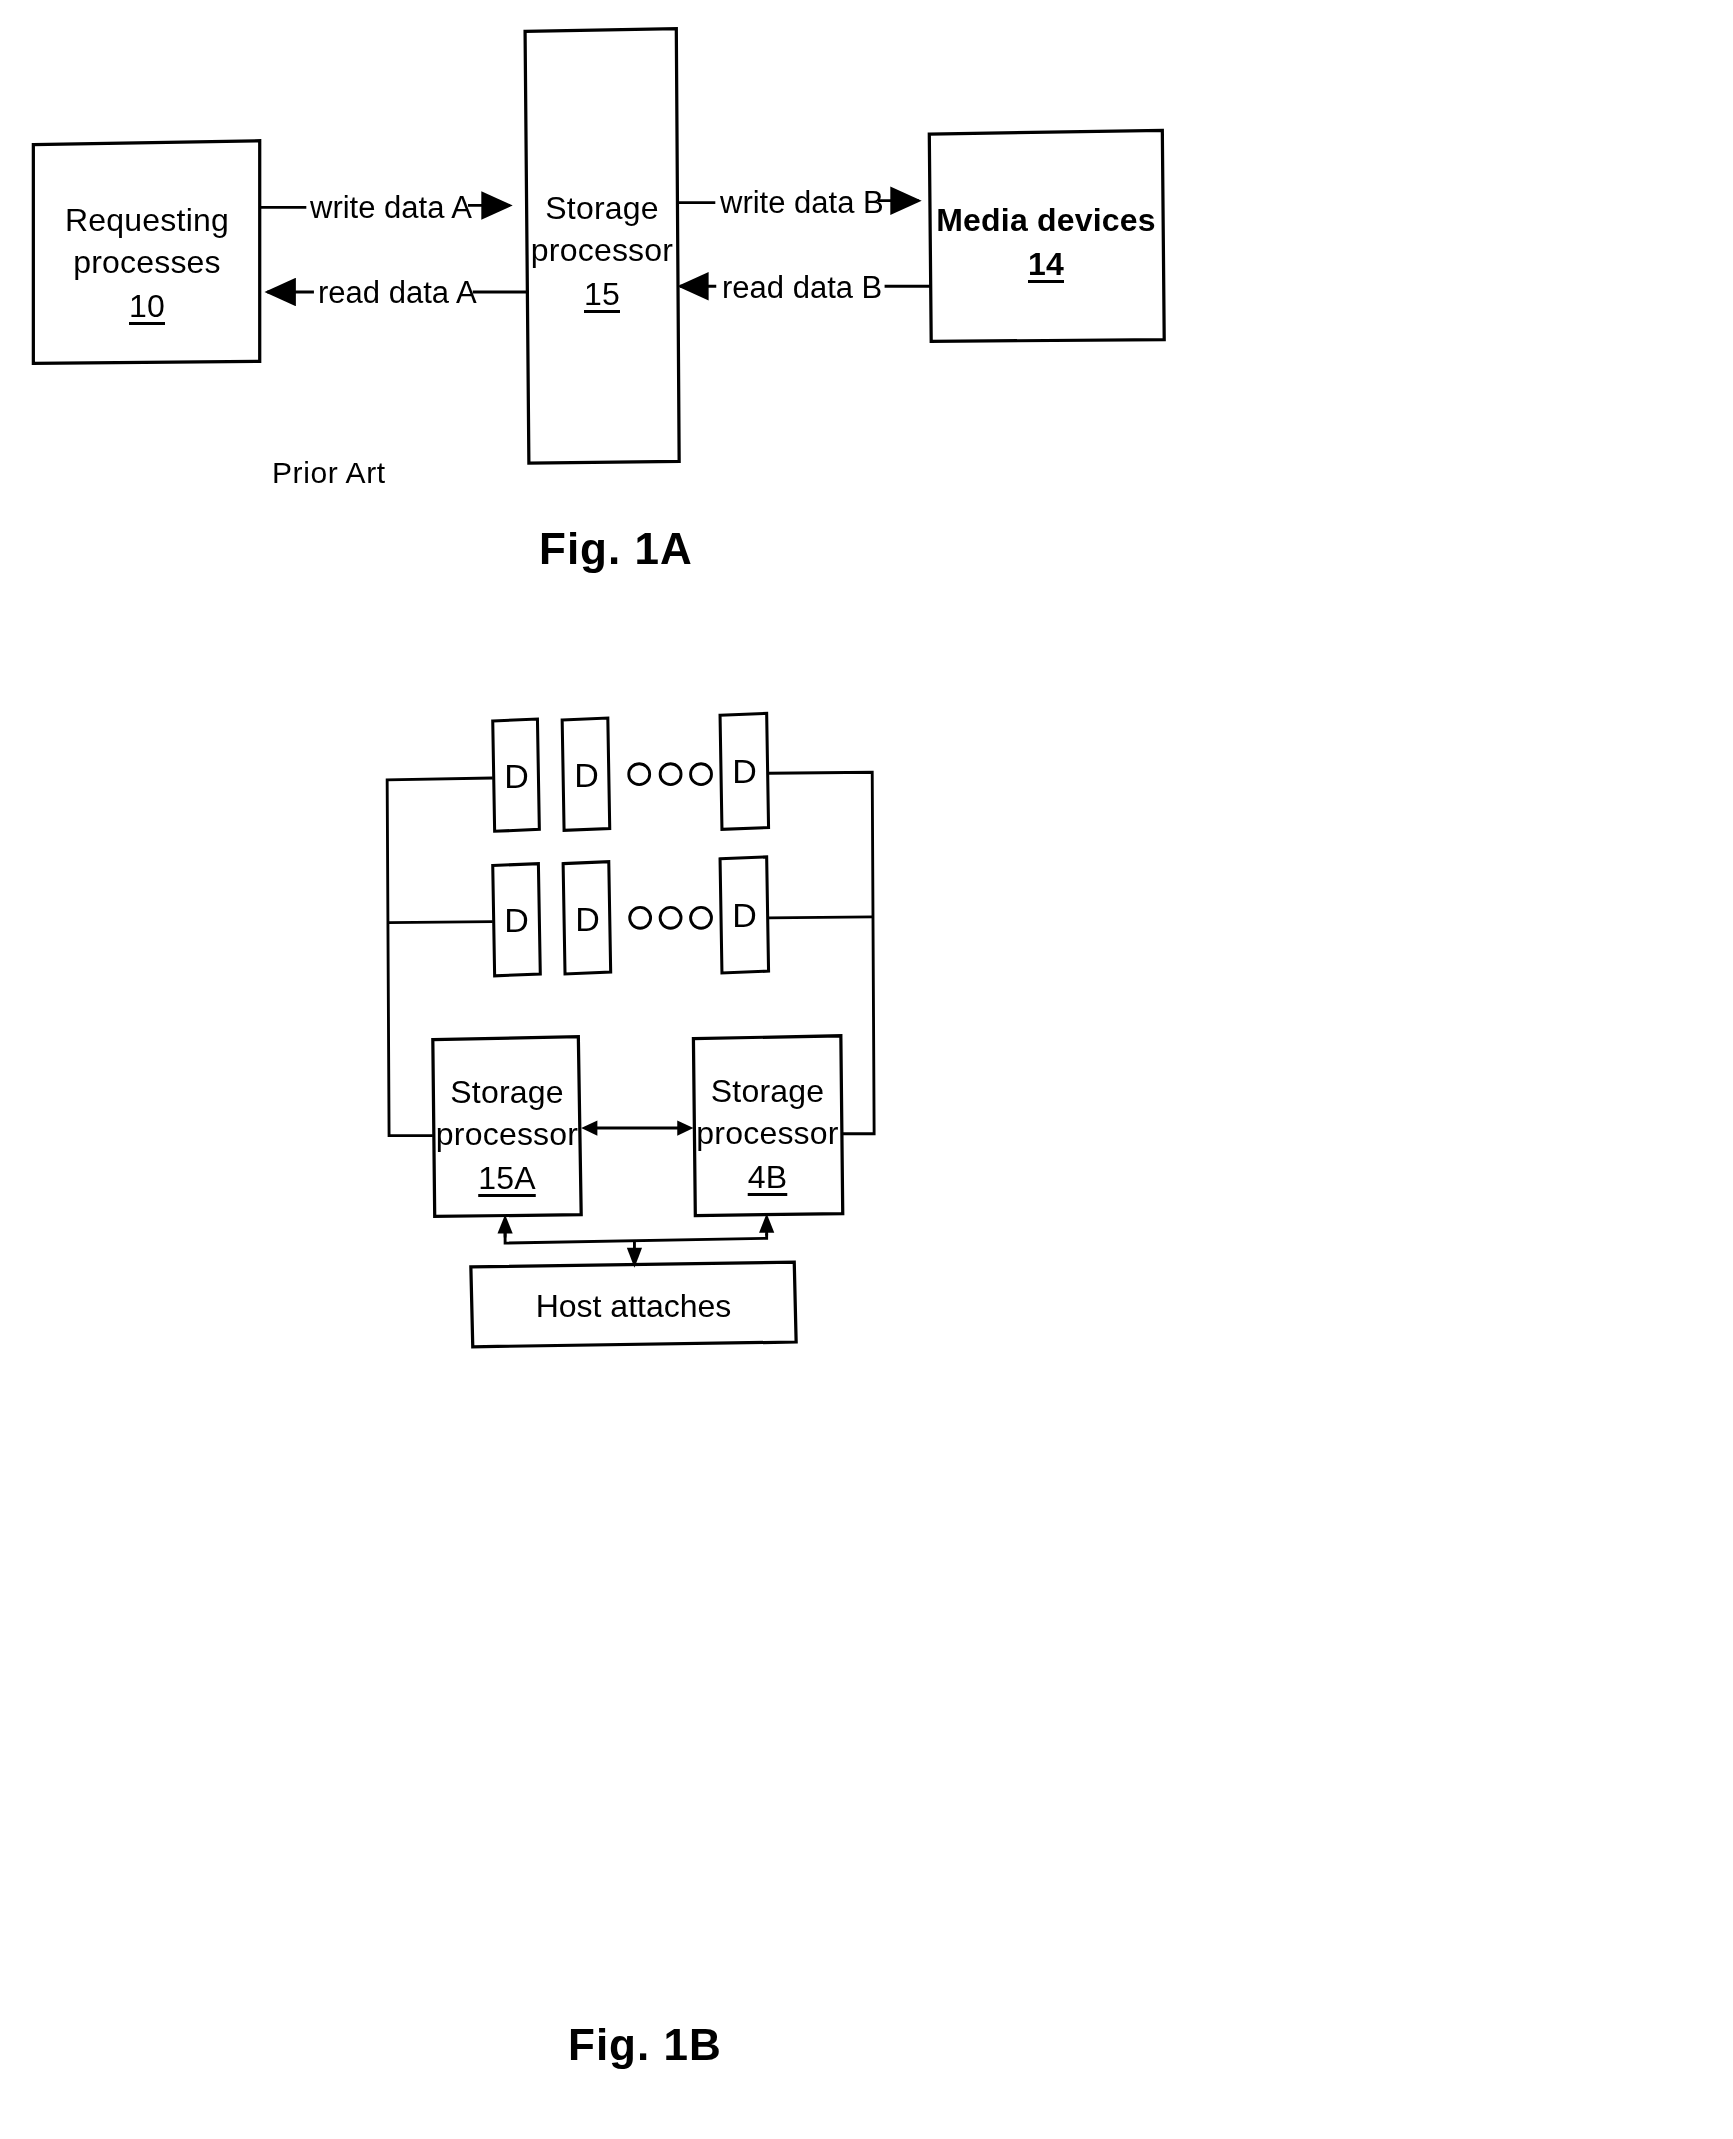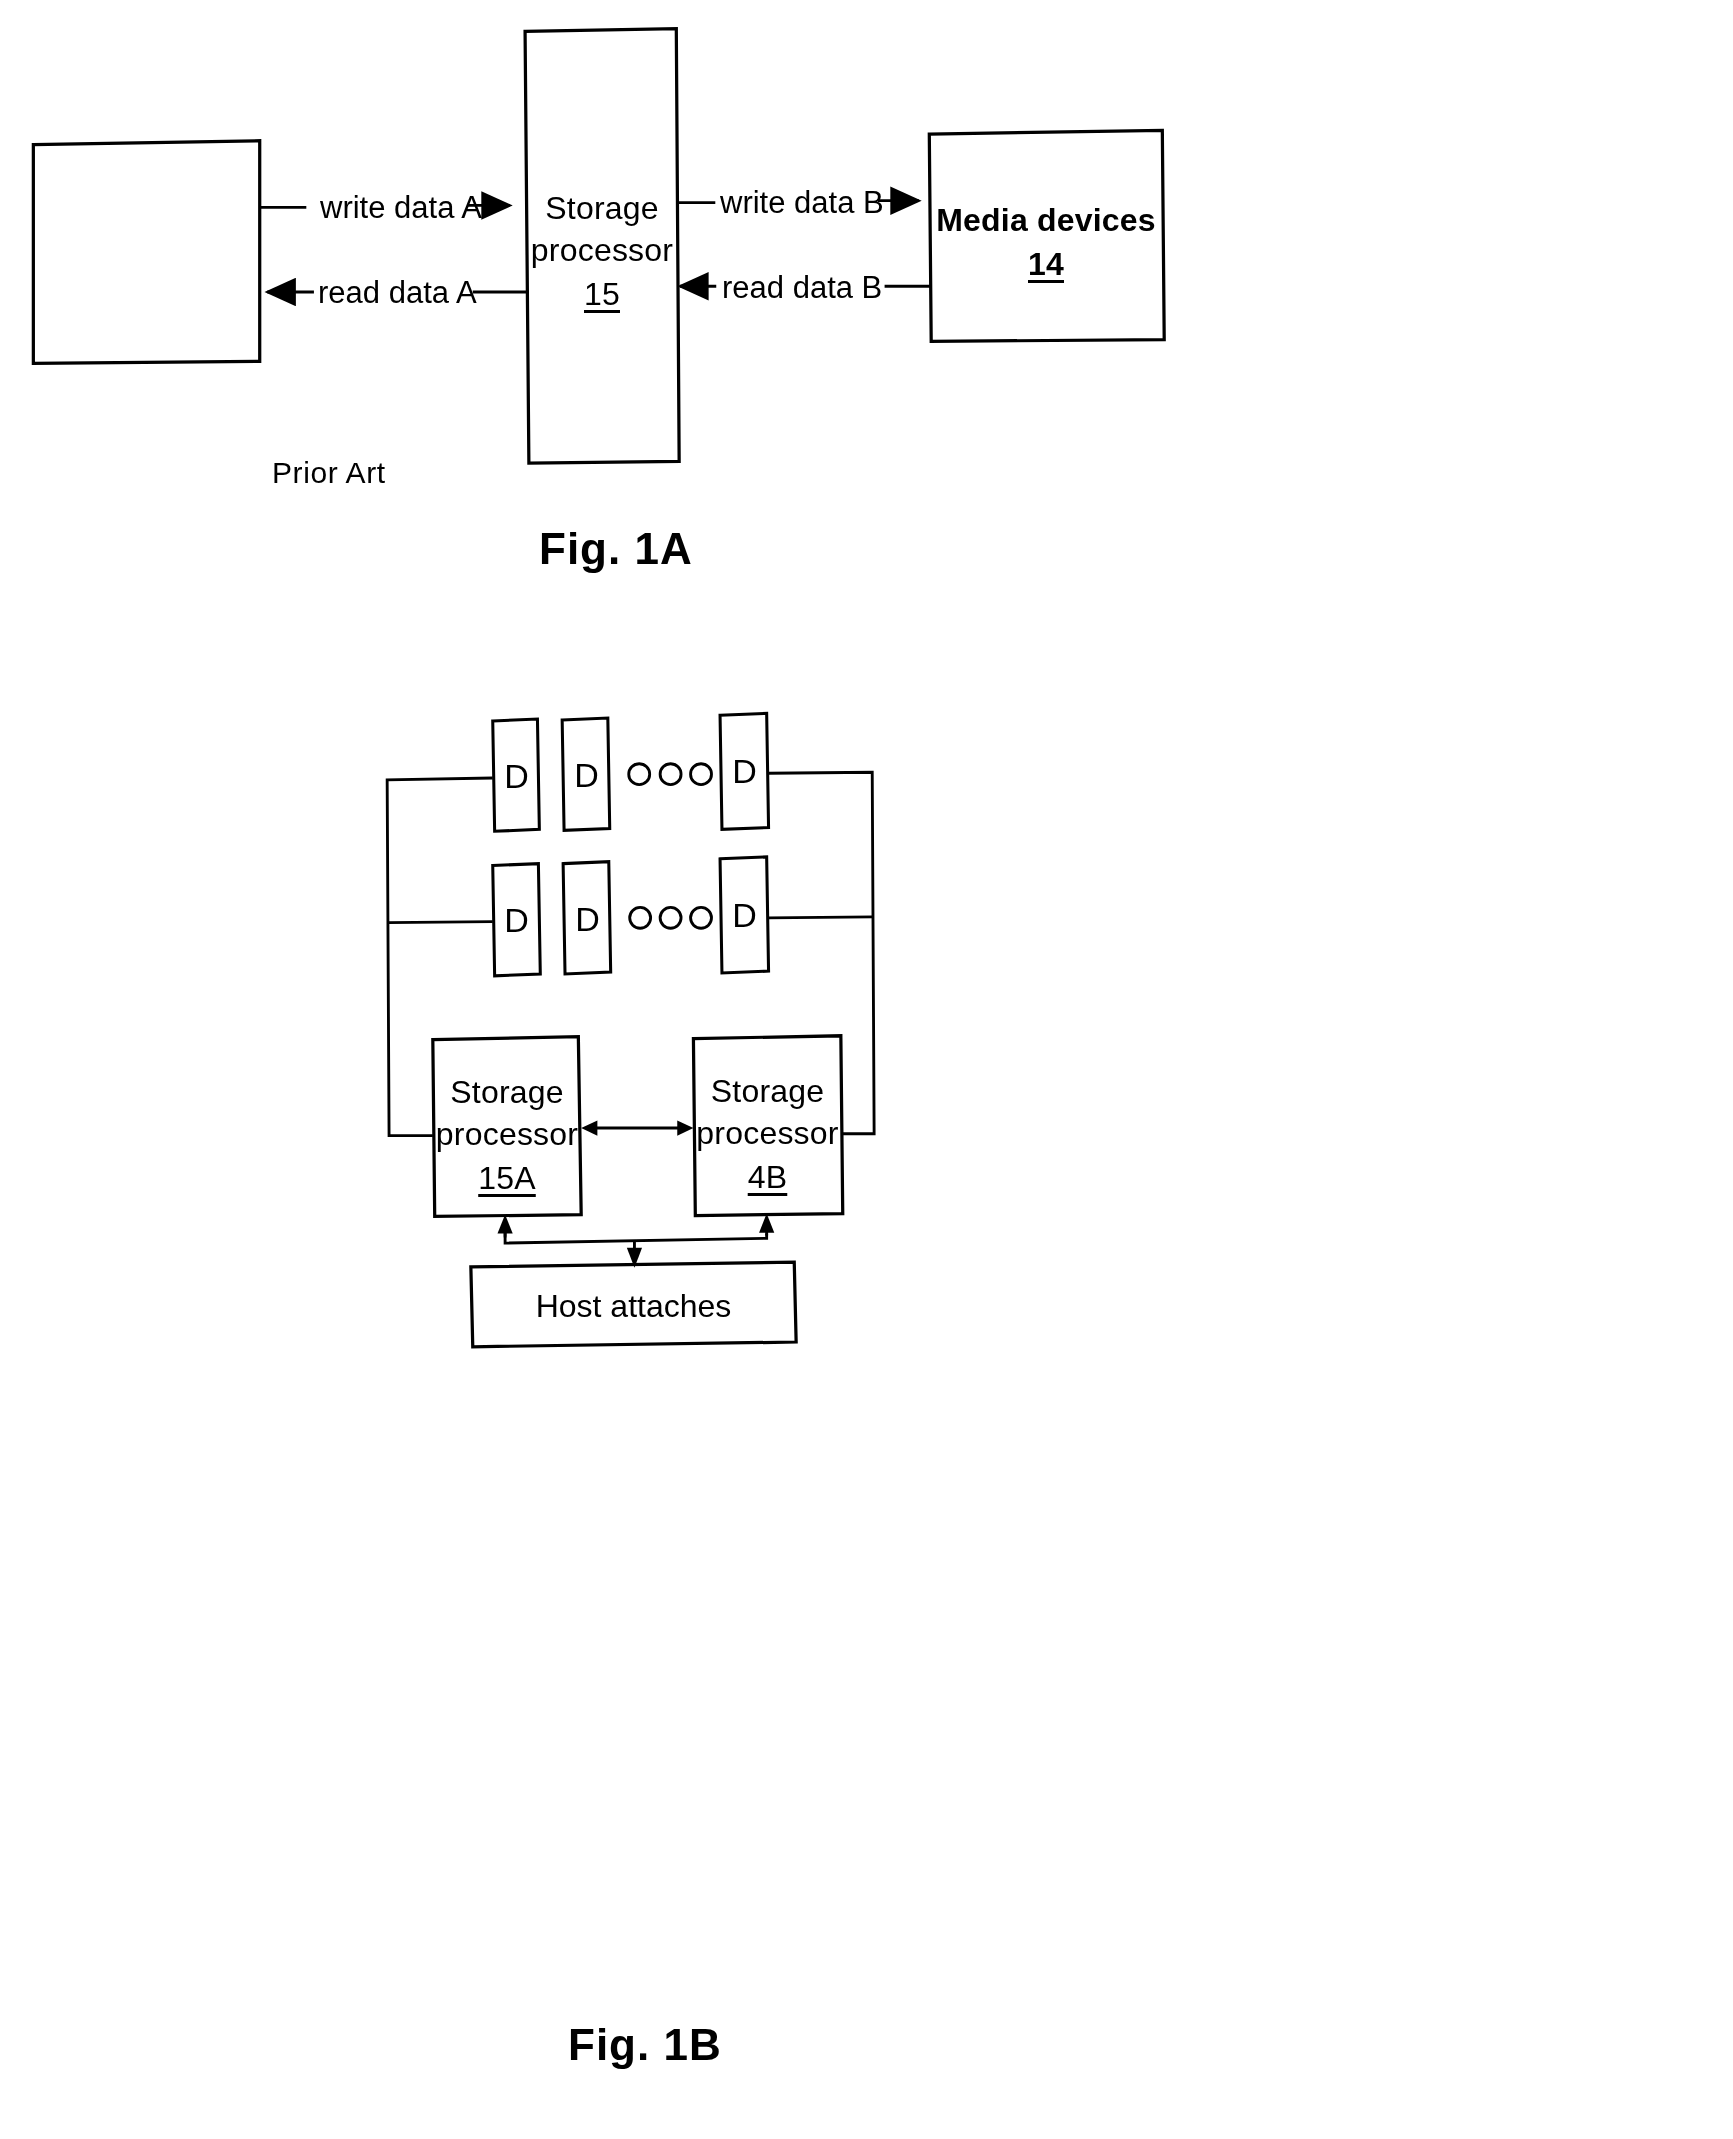--- a/index.html
+++ b/index.html
@@ -179,33 +179,38 @@
       <path d="M531,1277 L523,1297 L539,1297 Z" fill="#000"></path>
 
       <line x1="806" y1="1299" x2="806" y2="1287" stroke="#000" stroke-width="3"></line>
       <path d="M806,1276 L798,1296 L814,1296 Z" fill="#000"></path>
 
       <line x1="667" y1="1305" x2="667" y2="1318" stroke="#000" stroke-width="3"></line>
       <path d="M667,1333 L659,1312 L675,1312 Z" fill="#000"></path>
     </g>
   </svg>
 
+  <div class="box-label" style="left:33px; top:200px; width:228px;">
+    <span>Requesting</span><br>
+    <span>processes</span>
+    <span class="ref-num">10</span>
+  </div>
 
   <div class="box-label" style="left:526px; top:188px; width:152px;">
     <span>Storage</span><br>
     <span>processor</span>
     <span class="ref-num">15</span>
   </div>
 
   <div class="box-label" style="left:929px; top:200px; width:234px;font-weight:bold;">
     <span>Media devices</span>
     <span class="ref-num">14</span>
   </div>
 
-  <div class="edge-label" style="left:310px; top:190px;margin-left:10px;">write data A</div>
+  <div class="edge-label" style="left:310px; top:190px;">write data A</div>
   <div class="edge-label" style="left:318px; top:275px;">read data A</div>
   <div class="edge-label" style="left:720px; top:185px;">write data B</div>
   <div class="edge-label" style="left:722px; top:270px;">read data B</div>
 
   <div class="prior-art" style="left:272px; top:456px;">Prior Art</div>
 
   <div class="fig-caption" style="left:539px; top:524px;">Fig. 1A</div>
 
   <div class="d-label" style="left:493px; top:757px; width:47px;">D</div>
   <div class="d-label" style="left:563px; top:756px; width:47px;">D</div>

